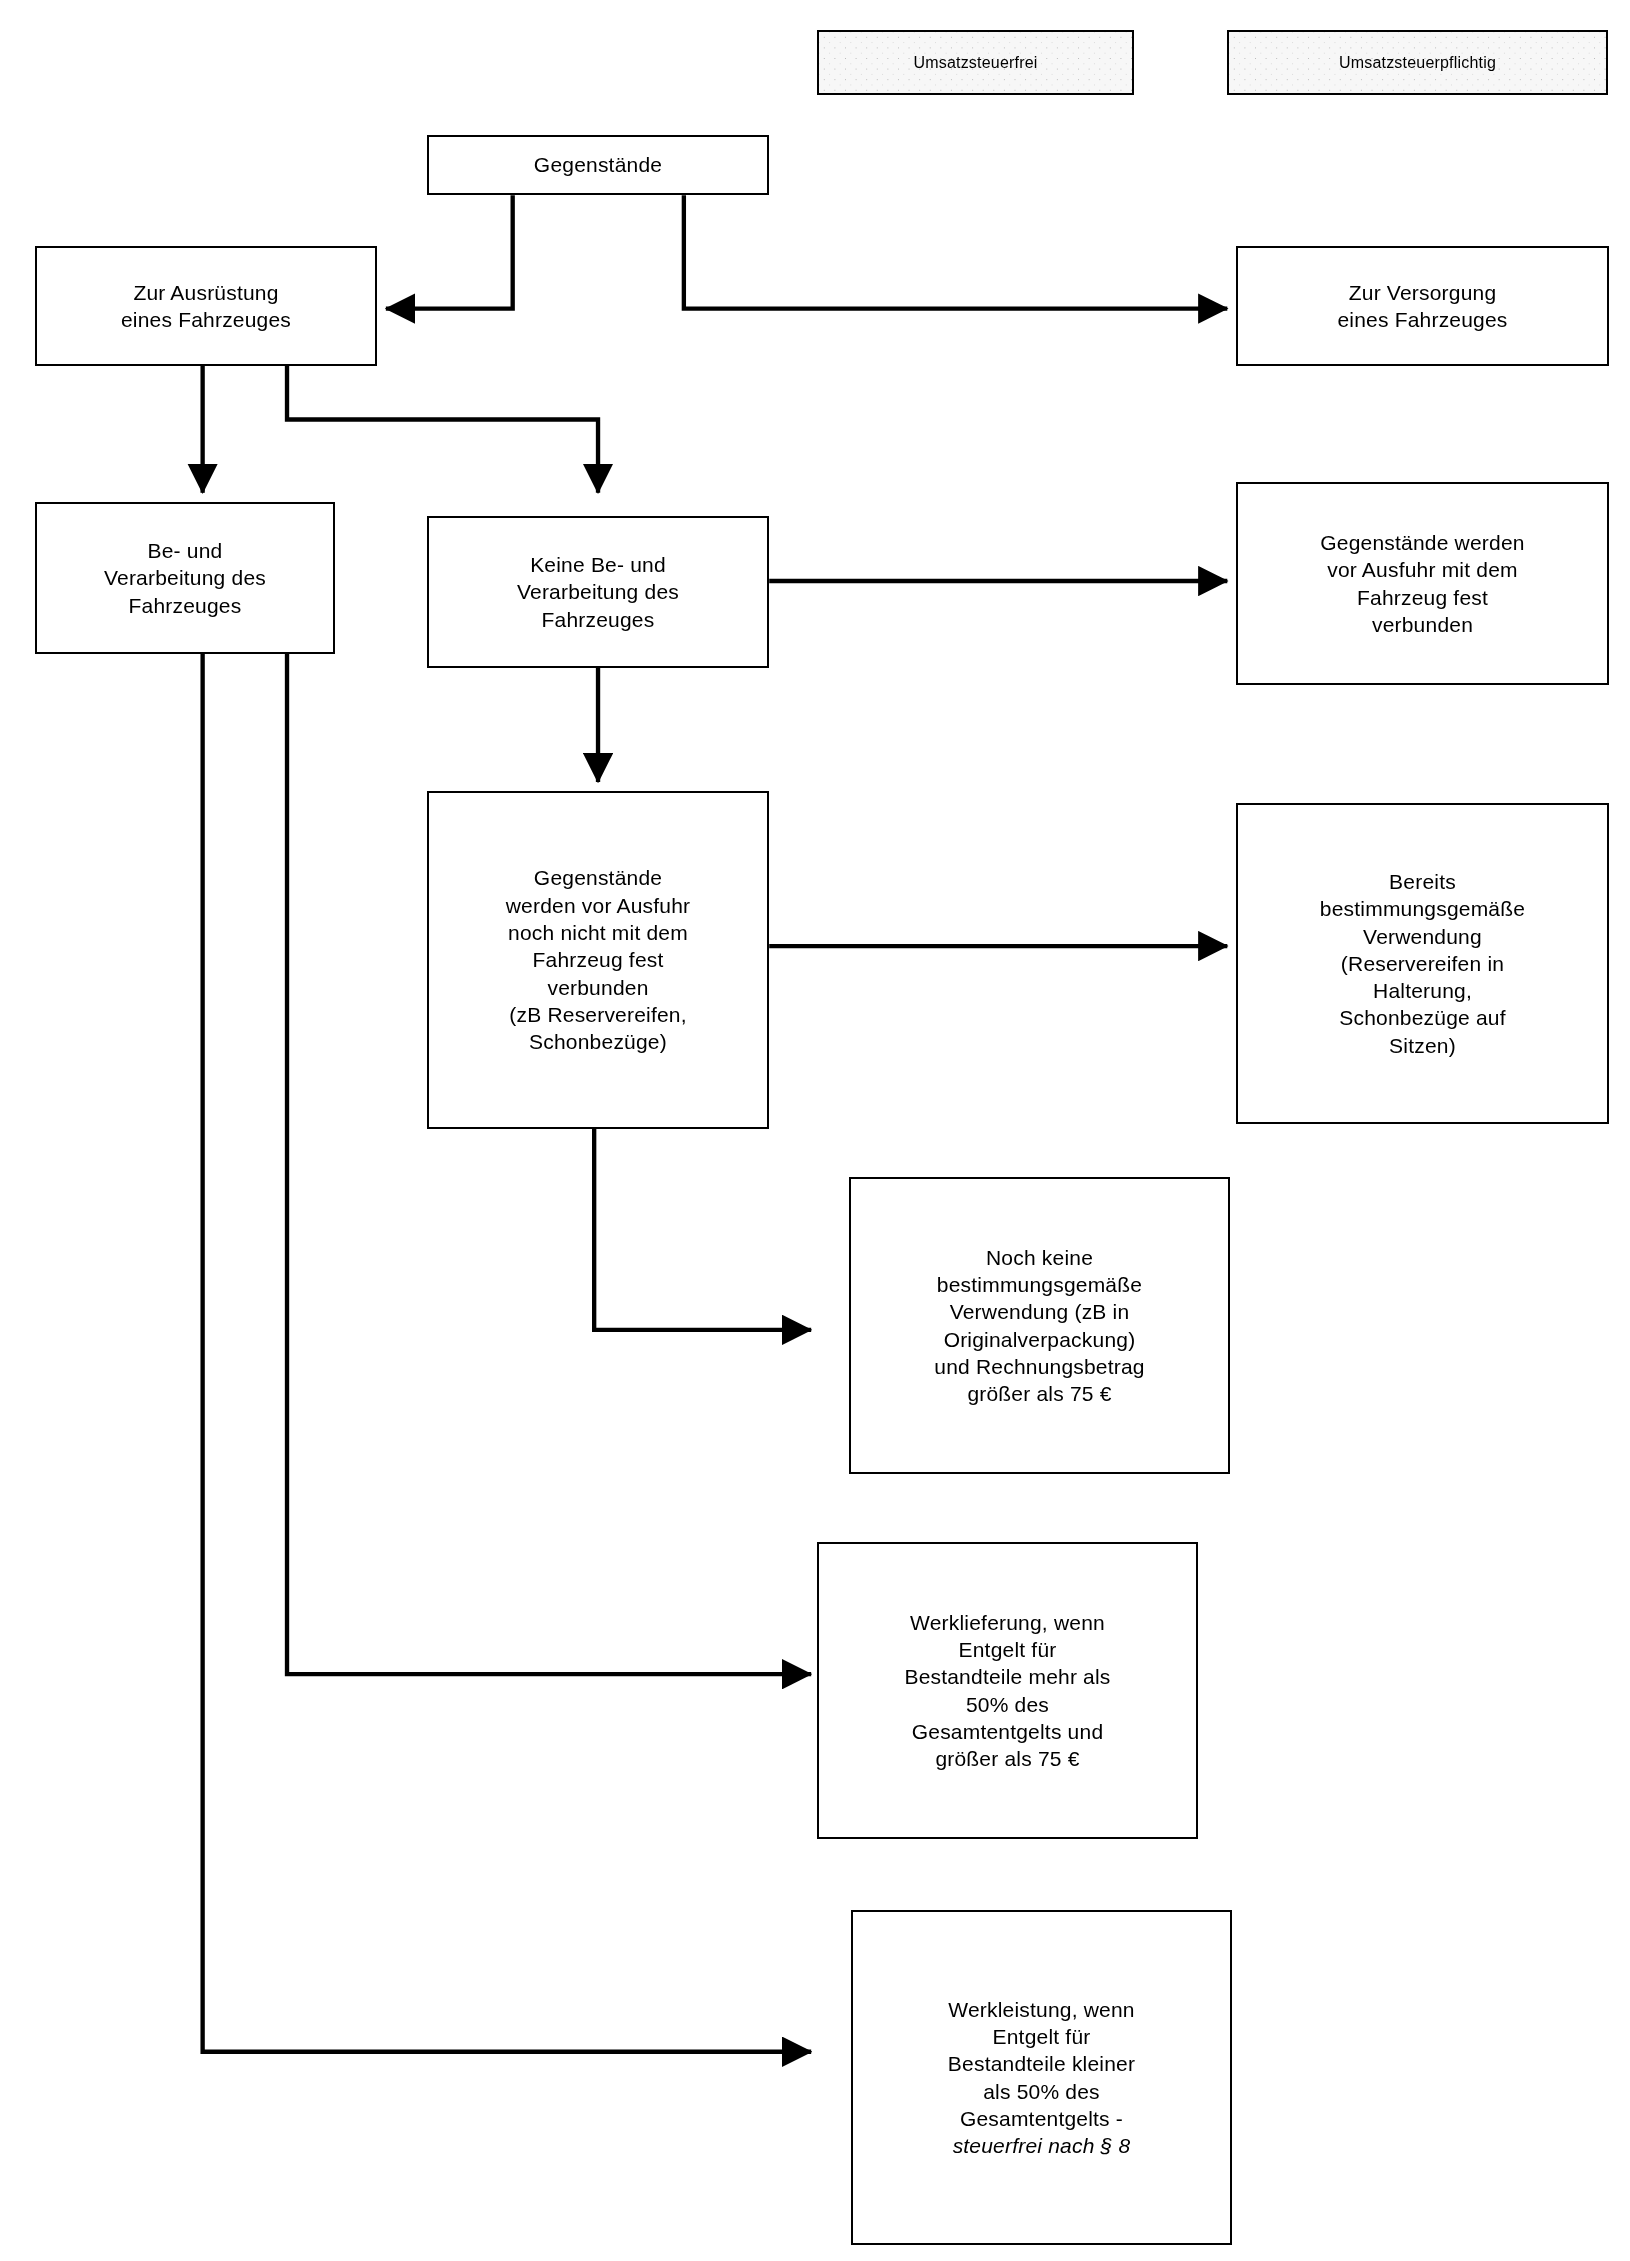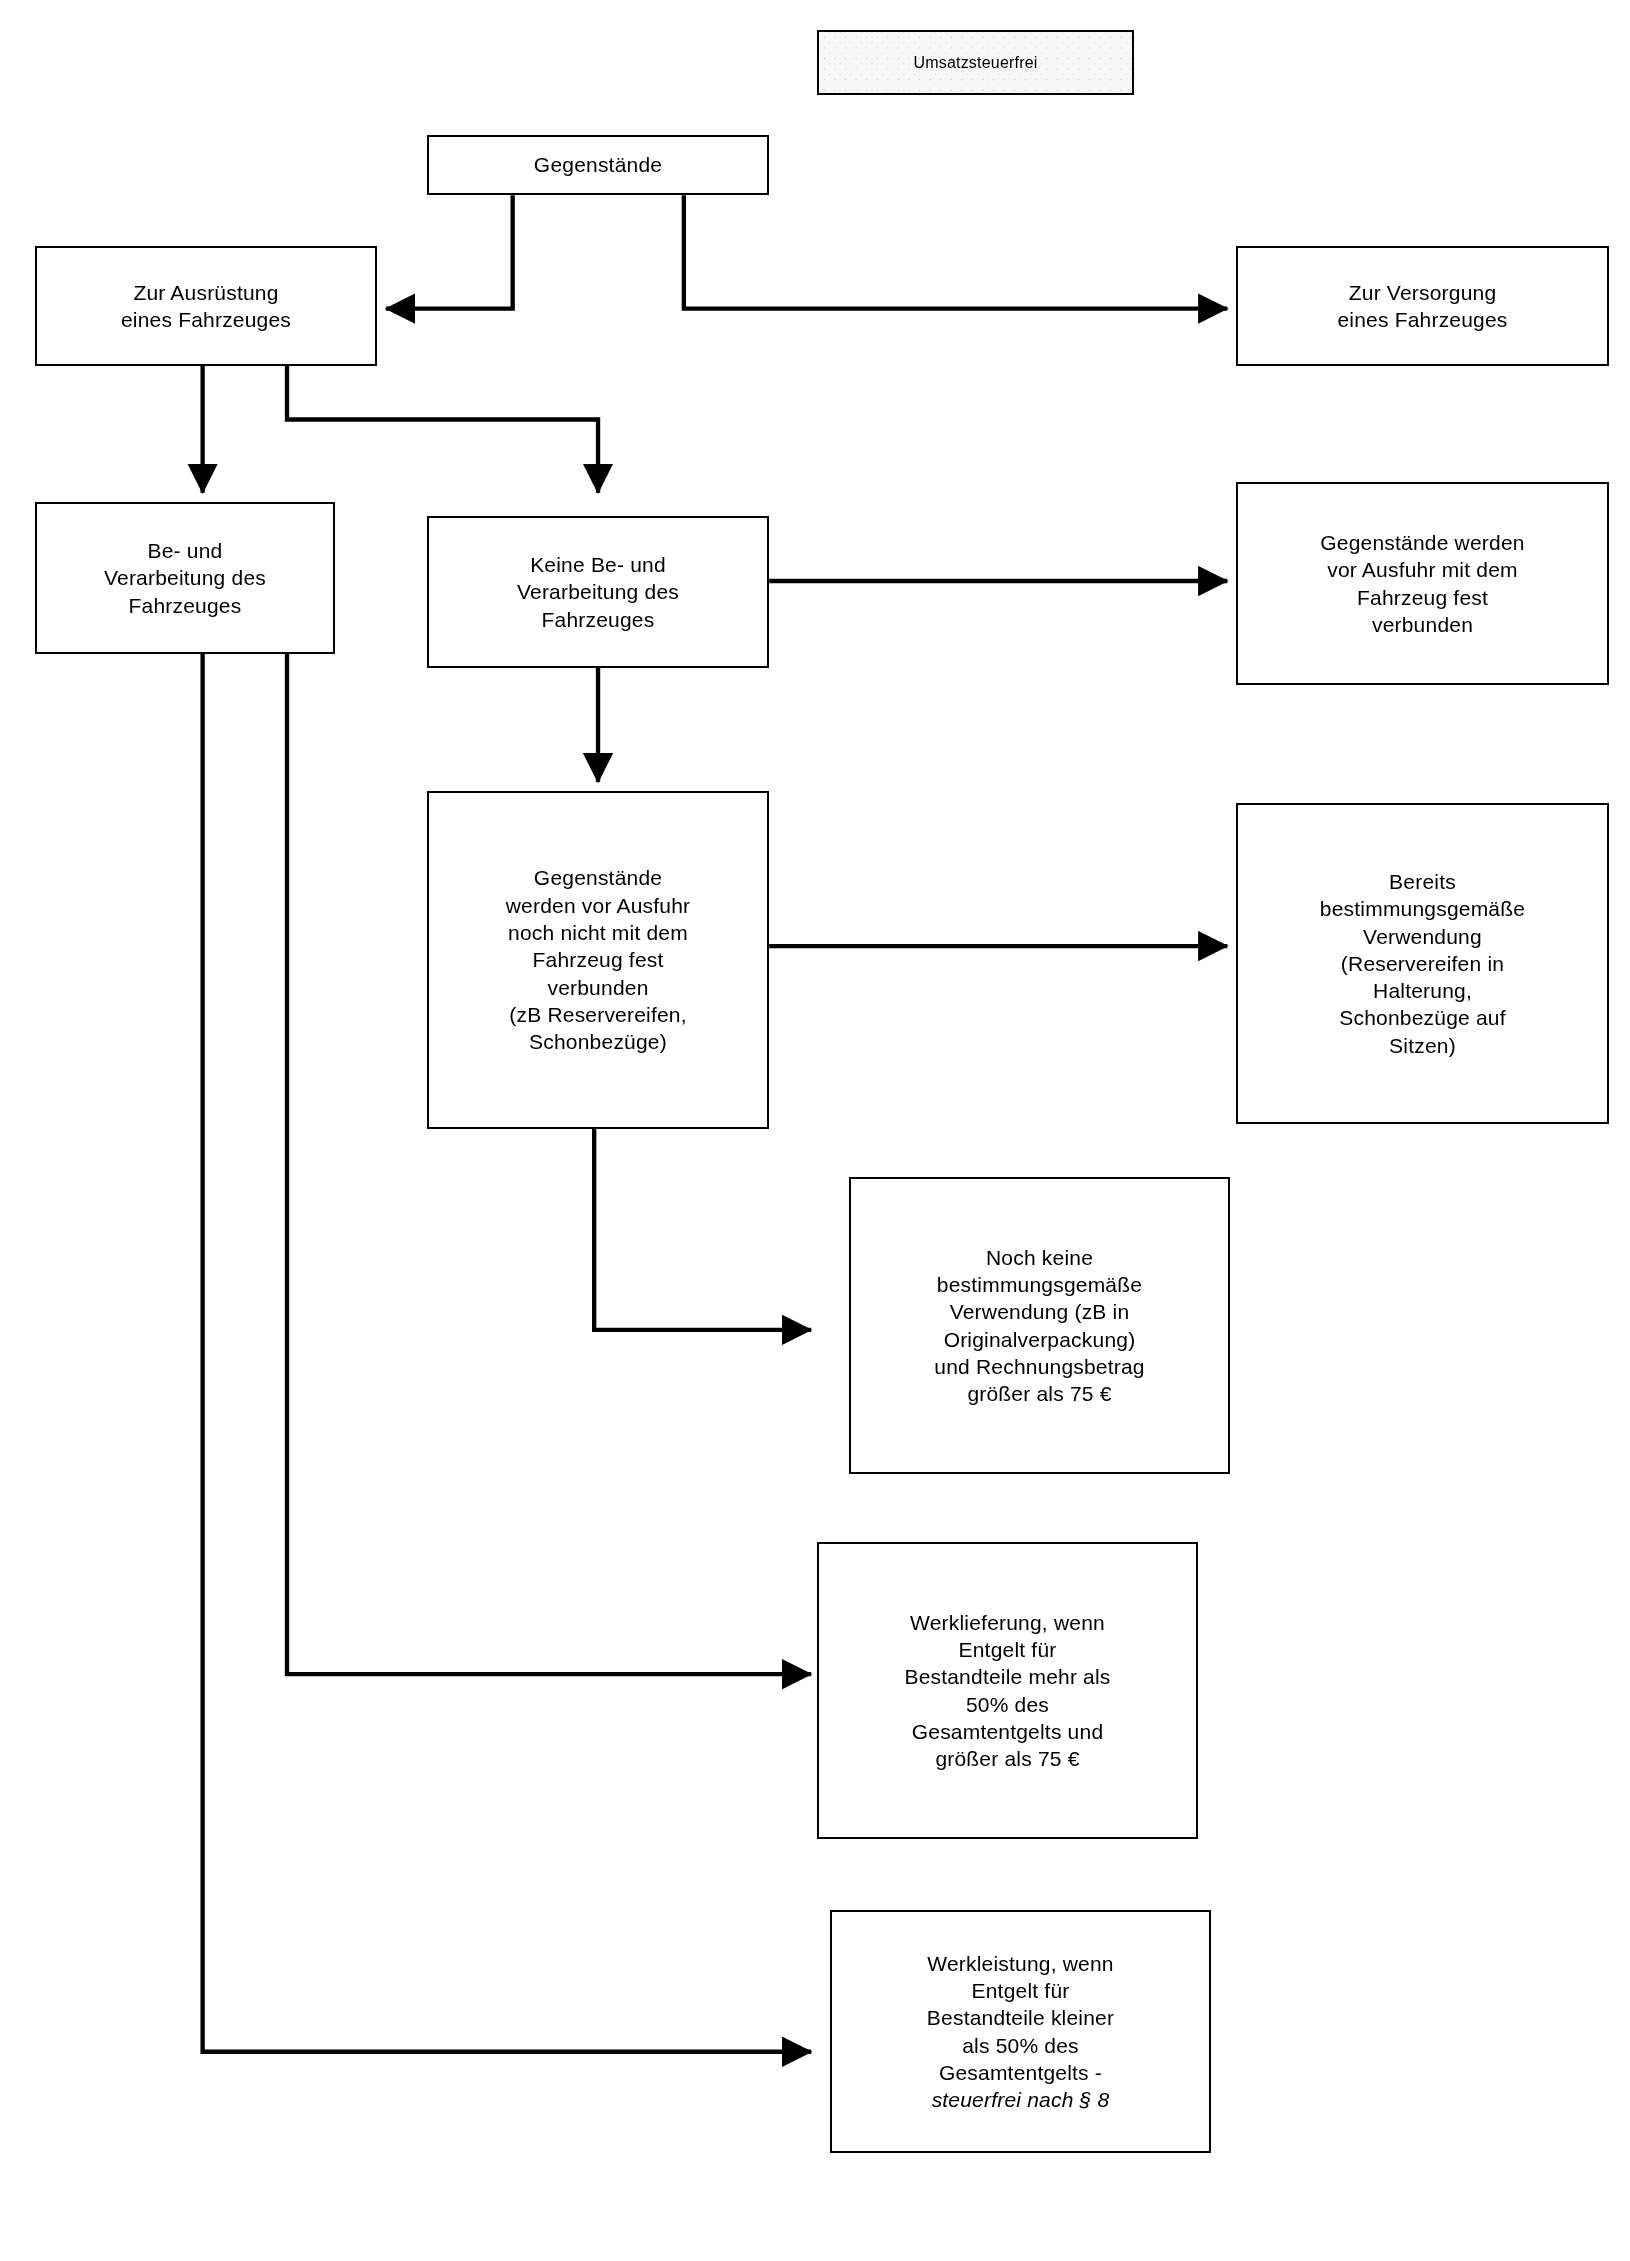--- a/index.html
+++ b/index.html
@@ -104,20 +104,23 @@
       <path d="M 595 1337 L 595 3472 L 1682 3472" marker-end="url(#arrowR)"></path>
 
       <path d="M 420 1337 L 420 4255 L 1682 4255" marker-end="url(#arrowR)"></path>
     </g>
   </svg>
 
   <div class="legend-box" style="left:817px; top:30px; width:317px; height:65px;">
     <span class="legend-label">Umsatzsteuerfrei</span>
   </div>
 
+  <div class="legend-box" style="left:1227px; top:30px; width:381px; height:65px;">
+    <span class="legend-label">Umsatzsteuerpflichtig</span>
+  </div>
 
   <div class="node" style="left:427px; top:135px; width:342px; height:60px;">
     <span class="node-label">Gegenstände</span>
   </div>
 
   <div class="node" style="left:35px; top:246px; width:342px; height:120px;">
     <span class="node-label">Zur Ausrüstung
 eines Fahrzeuges</span>
   </div>
 
@@ -176,18 +179,18 @@
 
   <div class="node" style="left:817px; top:1542px; width:381px; height:297px;">
     <span class="node-label">Werklieferung, wenn
 Entgelt für
 Bestandteile mehr als
 50% des
 Gesamtentgelts und
 größer als 75 €</span>
   </div>
 
-  <div class="node" style="left:830px; top:1910px; width:381px; height:243px;">
+  <div class="node" style="left:851px; top:1910px; width:381px; height:335px;">
     <span class="node-label"><span>Werkleistung, wenn</span><br><span>Entgelt für</span><br><span>Bestandteile kleiner</span><br><span>als 50% des</span><br><span>Gesamtentgelts -</span><br><span class="ital">steuerfrei nach § 8</span></span>
   </div>
 
 </div>
 
 
 </body></html>

